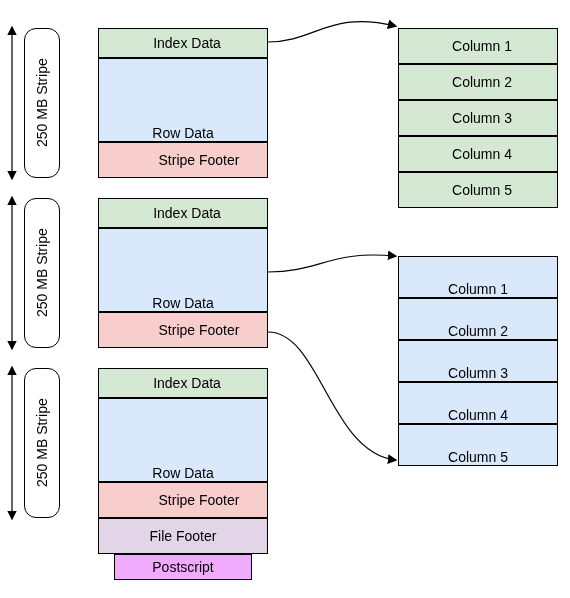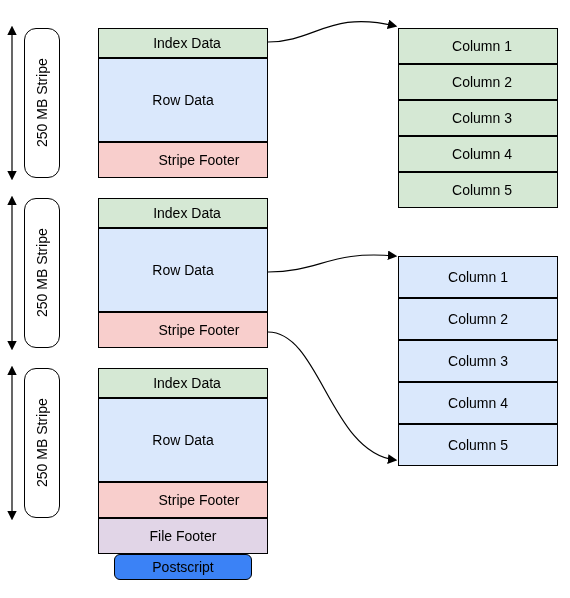--- a/index.html
+++ b/index.html
@@ -16,24 +16,24 @@
   }
   .abs { position: absolute; }
   .cell {
     border: 1px solid #000;
     display: flex;
     align-items: center;
     justify-content: center;
     text-align: center;
   }
   .green  { background: #d5e8d4; padding-left: 8px; }
-  .blue   { background: #dae8fc; }
+  .blue   { background: #dae8fc; align-items: flex-end; }
   .red    { background: #f8cecc; padding-left: 32px; }
   .purple { background: #e1d5e7; }
-  .white  { background: #3b82f6; border-radius: 6px; }
+  .white  { background: #f0abfc; }
 
   .stripe-label {
     border: 1px solid #000;
     border-radius: 12px;
     background: #fff;
     display: flex;
     align-items: center;
     justify-content: center;
     writing-mode: vertical-rl;
     transform: rotate(180deg);

